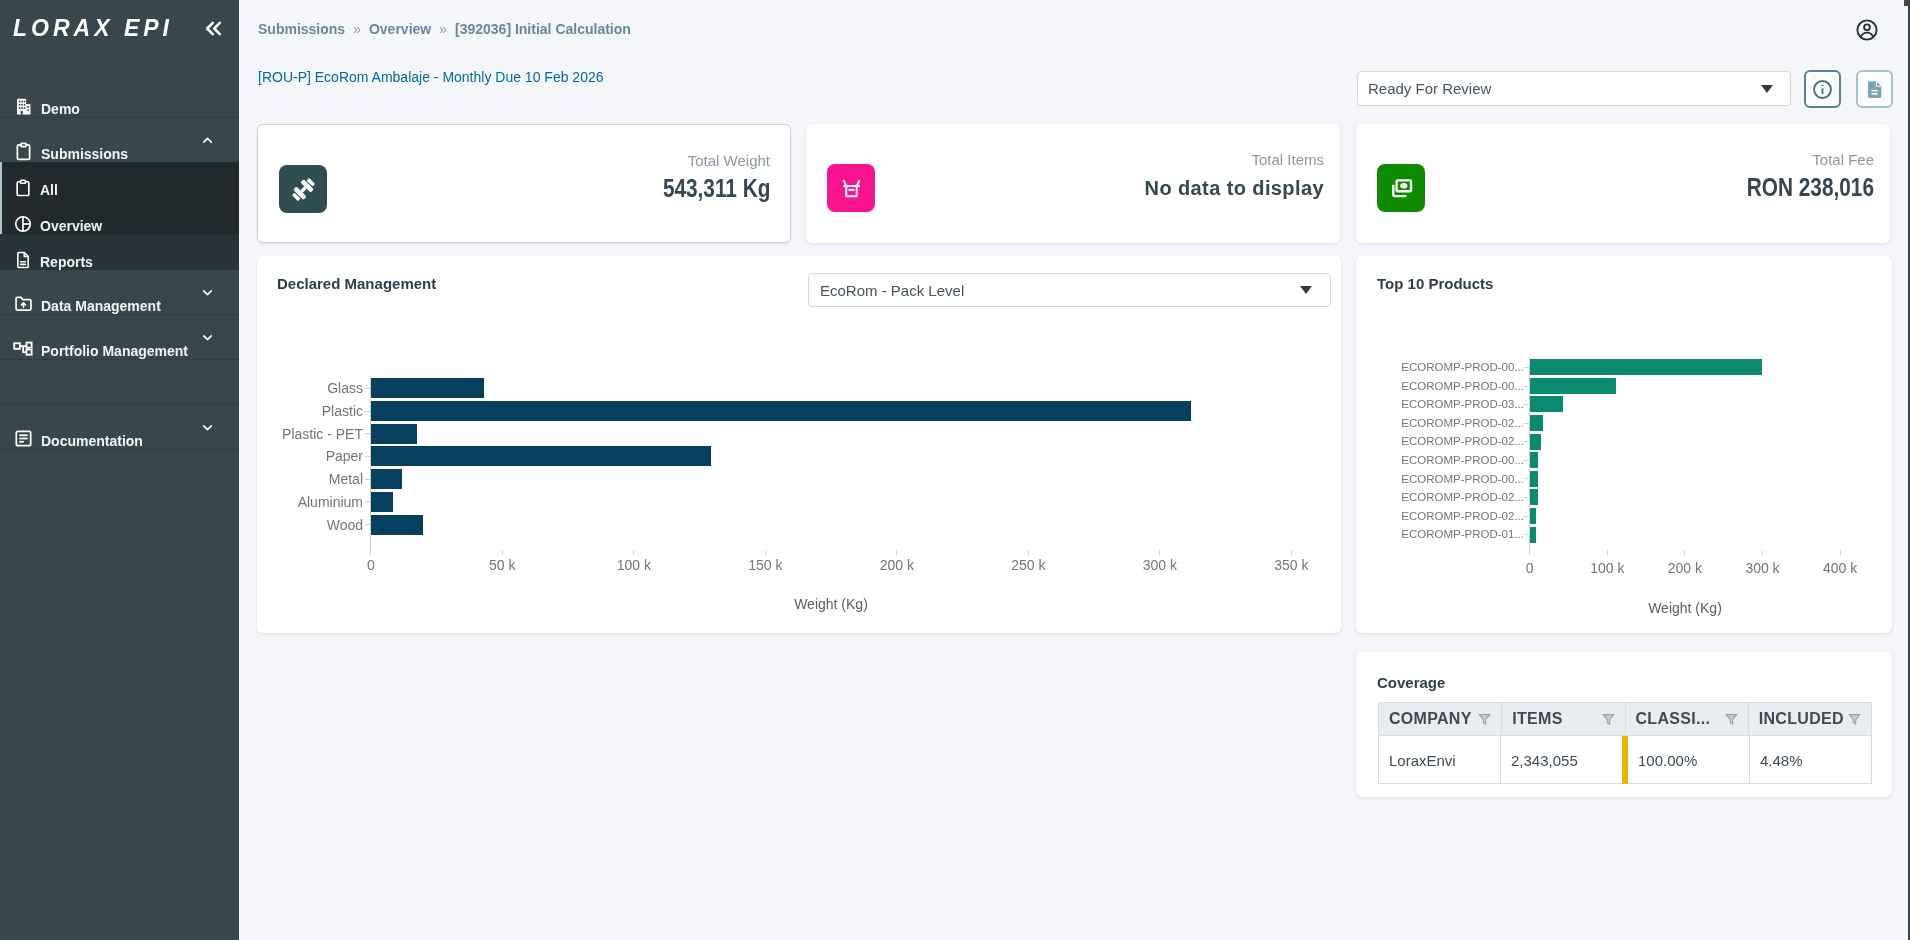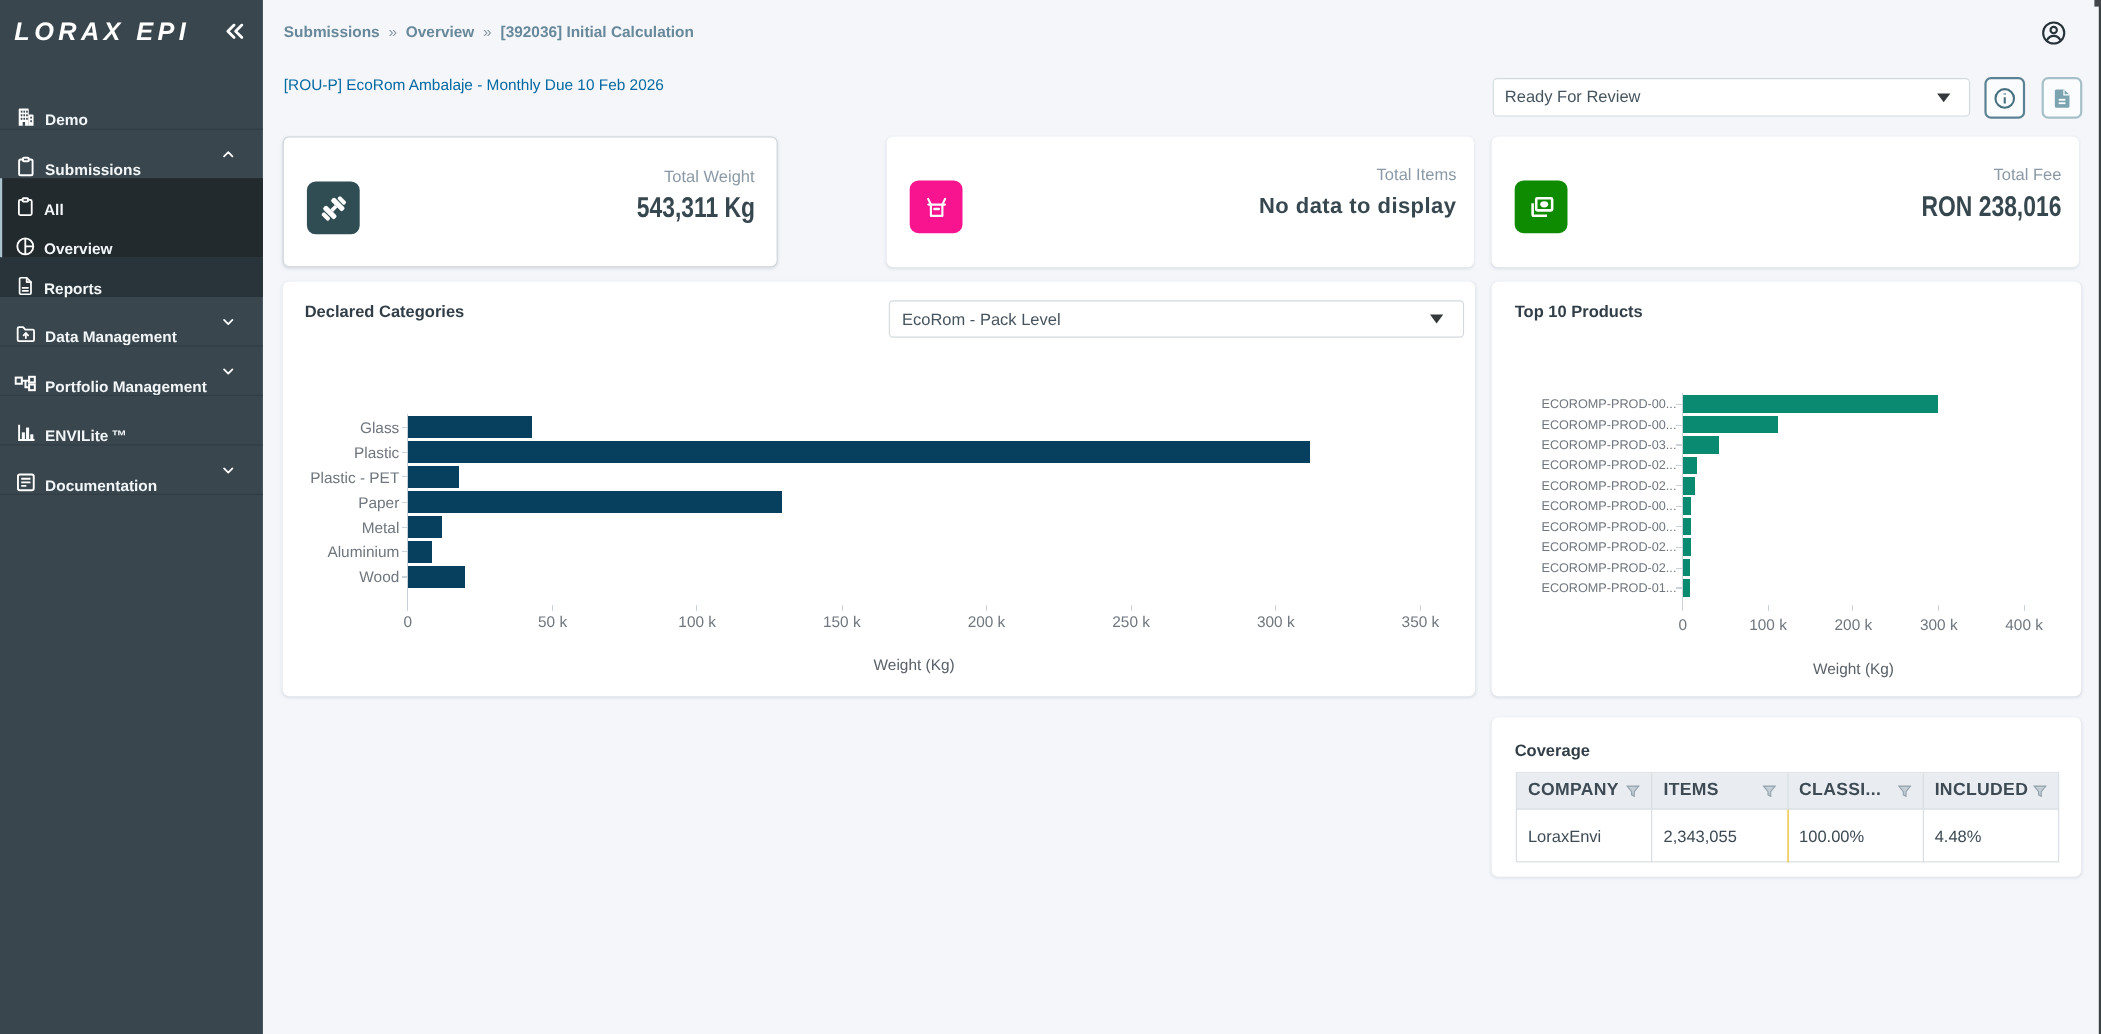--- a/index.html
+++ b/index.html
@@ -117,29 +117,20 @@
       <rect x="15.4" y="13.2" width="5.9" height="5.9"></rect>
       <path d="M7.8 9.2h7.6M11.6 9.2v6.9h3.8"></path>
     </svg>
     Portfolio Management
     <svg class="chev" width="13" height="13" viewBox="0 0 24 24" fill="none" stroke="#fff" stroke-width="3" stroke-linecap="round" stroke-linejoin="round">
         <path d="M5 9l7 7 7-7"></path>
       </svg>
   </div>
   <div class="sdiv" style="top:359px"></div>
 
-  <div class="mi" style="top:360px;height:44px">
-    <svg width="21" height="21" viewBox="0 0 24 24" fill="#fff">
-      <path d="M4 3.5h2v15h15v2H4z"></path>
-      <rect x="7.8" y="11.5" width="3.2" height="7"></rect>
-      <rect x="12.2" y="6.5" width="3.2" height="12"></rect>
-      <rect x="16.6" y="13.5" width="3.2" height="5"></rect>
-    </svg>
-    ENVILite ™
-  </div>
   <div class="sdiv" style="top:404px"></div>
 
   <div class="mi" style="top:405px;height:44px">
     <svg width="21" height="21" viewBox="0 0 24 24" fill="none" stroke="#fff" stroke-width="2">
       <rect x="3.8" y="3.8" width="16.4" height="16.4" rx="2"></rect>
       <line x1="7.2" y1="8.3" x2="16.8" y2="8.3"></line>
       <line x1="7.2" y1="12" x2="16.8" y2="12"></line>
       <line x1="7.2" y1="15.7" x2="12.5" y2="15.7"></line>
     </svg>
     Documentation
@@ -175,21 +166,21 @@
 </div>
 <div class="ibtn" style="left:1856px;top:70px;border:2px solid #a6c0c9">
   <svg width="21" height="21" viewBox="0 0 24 24" fill="#7ba3b0">
     <path d="M6.2 2.6h8l5.6 5.6V20a1.6 1.6 0 0 1-1.6 1.6H6.2A1.6 1.6 0 0 1 4.6 20V4.2a1.6 1.6 0 0 1 1.6-1.6z"></path>
     <path d="M14.1 2.6v5.7h5.7" fill="none" stroke="#fff" stroke-width="1.3"></path>
     <rect x="8.6" y="12.4" width="7" height="1.9" fill="#fff"></rect>
     <rect x="8.6" y="16" width="7" height="1.9" fill="#fff"></rect>
   </svg>
 </div>
 
-<div class="card" style="left:257px;top:124px;width:450px;height:119px;border:1px solid #ccd4d9">
+<div class="card" style="left:257px;top:124px;width:534px;height:119px;border:1px solid #ccd4d9">
   <div class="sicon" style="background:#2f4d53">
     <svg width="29" height="29" viewBox="0 0 24 24" fill="#fff">
       <g transform="rotate(-45 12 12)">
         <rect x="1.9" y="8.4" width="3.1" height="7.2" rx="1.2"></rect>
         <rect x="5.8" y="6" width="3.9" height="12" rx="1.4"></rect>
         <rect x="9.7" y="10.6" width="4.6" height="2.8"></rect>
         <rect x="14.3" y="6" width="3.9" height="12" rx="1.4"></rect>
         <rect x="19" y="8.4" width="3.1" height="7.2" rx="1.2"></rect>
       </g>
     </svg>
@@ -216,21 +207,21 @@
       <path d="M5.4 9.3V18a1 1 0 0 0 1 1h10.2" stroke="#fff" stroke-width="2"></path>
       <rect x="8.2" y="5.4" width="12.4" height="9.4" rx="0.9" stroke="#fff" stroke-width="2"></rect>
       <ellipse cx="14.4" cy="10.1" rx="3.1" ry="2.4" fill="#fff"></ellipse>
     </svg>
   </div>
   <div class="slabel" style="right:16px">Total Fee</div>
   <div class="sval" style="right:16px">RON 238,016</div>
 </div>
 
 <div class="card" style="left:257px;top:256px;width:1084px;height:377px">
-  <div class="ctitle" style="left:20px;top:19px">Declared Categories</div>
+  <div class="ctitle" style="left:20px;top:19px">Declared Management</div>
   <div class="sel" style="left:551px;top:17px;width:523px;height:34px;padding-left:11px;font-size:15px">EcoRom - Pack Level<span class="caret" style="right:18px"></span></div>
   <svg width="1084" height="377" style="position:absolute;left:0;top:0" font-family="&quot;Liberation Sans&quot;,sans-serif">
     <g shape-rendering="crispEdges">
       <line x1="113.5" y1="120" x2="113.5" y2="294" stroke="#ccd3d8" stroke-width="1"></line>
       <g stroke="#ccd3d8" stroke-width="1">
         <line x1="108" y1="132.5" x2="113" y2="132.5"></line>
         <line x1="108" y1="155.5" x2="113" y2="155.5"></line>
         <line x1="108" y1="177.5" x2="113" y2="177.5"></line>
         <line x1="108" y1="200.5" x2="113" y2="200.5"></line>
         <line x1="108" y1="223.5" x2="113" y2="223.5"></line>
@@ -346,21 +337,21 @@
           </svg></div>
       <div class="thc" style="border-right:1px solid #d6dce0">CLASSI...<svg class="fun" width="13" height="13" viewBox="0 0 16 16" fill="#c3ced5" stroke="#93a2ac" stroke-width="1.3">
             <path d="M1.5 2h13l-5 6.2v5.3l-3-1.7V8.2z"></path>
           </svg></div>
       <div class="thc">INCLUDED<svg class="fun" width="13" height="13" viewBox="0 0 16 16" fill="#c3ced5" stroke="#93a2ac" stroke-width="1.3">
             <path d="M1.5 2h13l-5 6.2v5.3l-3-1.7V8.2z"></path>
           </svg></div>
     </div>
     <div style="display:flex;height:48px">
       <div class="tdc" style="border-right:1px solid #d6dce0">LoraxEnvi</div>
-      <div class="tdc" style="border-right:1px solid #eab308">2,343,055</div>
+      <div class="tdc" style="border-right:6px solid #eab308">2,343,055</div>
       <div class="tdc" style="border-right:1px solid #d6dce0">100.00%</div>
       <div class="tdc">4.48%</div>
     </div>
   </div>
 </div>
 <style>
 .thc{flex:1;display:flex;align-items:center;justify-content:space-between;padding:0 10px;font-size:16px;font-weight:bold;color:#3e4b54;letter-spacing:.3px}
 .tdc{flex:1;display:flex;align-items:center;padding:0 10px;font-size:15px;color:#3e4b54}
 .fun{flex:none}
 </style>

